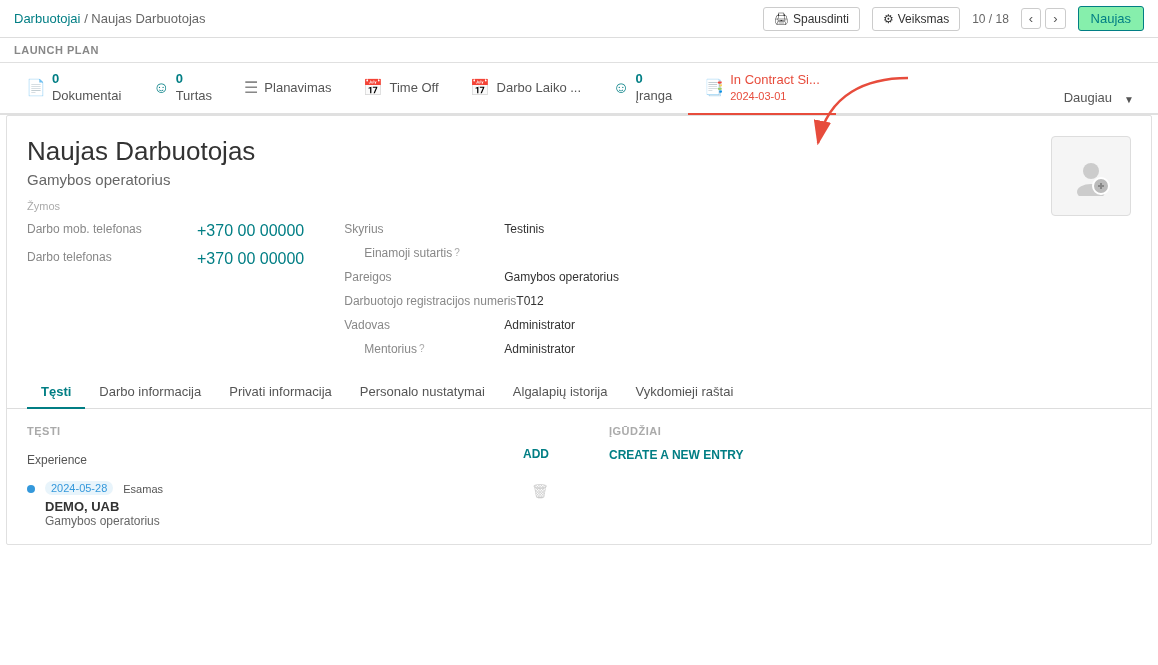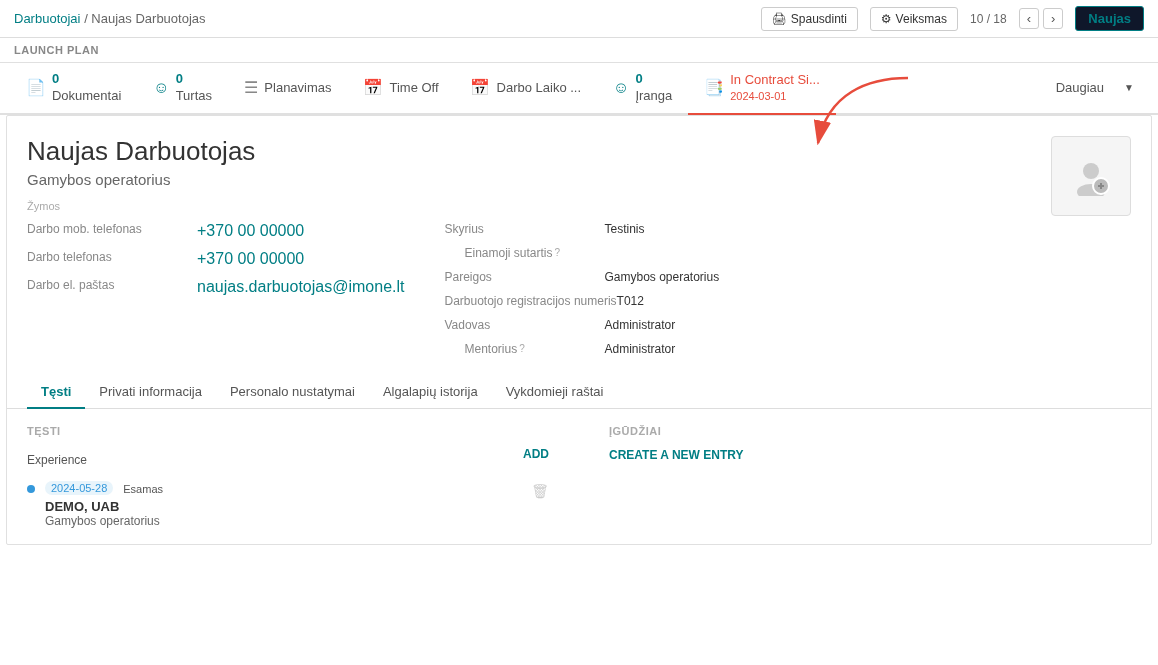--- a/index.html
+++ b/index.html
@@ -19,22 +19,22 @@
       border-radius: 3px; cursor: pointer; font-size: 12px; color: #333;
       display: flex; align-items: center; gap: 4px;
     }
     .nav-counter { font-size: 12px; color: #666; }
     .nav-arrows { display: flex; gap: 4px; }
     .nav-arrow {
       border: 1px solid #ccc; background: #fff; padding: 2px 7px;
       border-radius: 3px; cursor: pointer; font-size: 13px; color: #555;
     }
     .btn-new {
-      border: 1px solid #017e84; background: #0f172a; color: #017e84;
-      padding: 4px 12px; border-radius: 3px; cursor: pointer; font-size: 13px; font-weight: bold;
+      border: 1px solid #017e84; background: #86efac; color: #017e84;
+      padding: 4px 12px; border-radius: 3px; cursor: pointer; font-size: 13px; font-weight: normal;
     }
 
     
     .launch-bar {
       padding: 6px 14px; border-bottom: 1px solid #e0e0e0;
       font-size: 11px; font-weight: bold; color: #888; letter-spacing: 0.5px;
     }
 
     
     .stat-tabs {
@@ -49,21 +49,21 @@
     }
     .stat-tab.active-contract { color: #e74c3c; }
     .stat-count { color: #017e84; font-weight: bold; font-size: 13px; }
     .stat-icon { font-size: 16px; color: #888; }
     .stat-icon-blue { color: #017e84; }
     .tab-label { font-size: 13px; }
     .contract-lines { display: flex; flex-direction: column; align-items: flex-start; line-height: 1.3; }
     .contract-name { color: #e74c3c; font-size: 13px; }
     .contract-date { color: #e74c3c; font-size: 11px; }
     .more-tab {
-      display: flex; align-items: center; gap: 20px;
+      display: flex; align-items: flex-end; gap: 12px;
       padding: 8px 14px; cursor: pointer; font-size: 13px; color: #555;
       margin-left: auto;
     }
 
     
     .main-content {
       display: flex; gap: 0; padding: 20px 20px 0 20px;
     }
     .employee-info { flex: 1; }
     .employee-name {
@@ -250,24 +250,20 @@
         <div class="fields-grid">
           <div class="fields-col">
             <div class="field-row">
               <span class="field-label">Darbo mob. telefonas</span>
               <span class="field-value">+370 00 00000</span>
             </div>
             <div class="field-row">
               <span class="field-label">Darbo telefonas</span>
               <span class="field-value">+370 00 00000</span>
             </div>
-            <div class="field-row">
-              <span class="field-label">Darbo el. paštas</span>
-              <span class="field-value">naujas.darbuotojas@imone.lt</span>
-            </div>
           </div>
 
           <div class="right-col">
             <div class="right-field-row">
               <span class="right-field-label">Skyrius</span>
               <span class="right-field-value">Testinis</span>
             </div>
             <div class="right-field-row">
               <span class="right-field-label-question">
                 <span>Einamoji sutartis</span>
@@ -304,20 +300,21 @@
           <ellipse cx="20" cy="36" rx="14" ry="8" fill="#ccc"></ellipse>
           <circle cx="30" cy="30" r="8" fill="#bbb" stroke="#fff" stroke-width="2"></circle>
           <line x1="27" y1="30" x2="33" y2="30" stroke="#888" stroke-width="2"></line>
           <line x1="30" y1="27" x2="30" y2="33" stroke="#888" stroke-width="2"></line>
         </svg>
       </div>
     </div>
 
     <div class="inner-tabs">
       <div class="inner-tab active">Tęsti</div>
+      <div class="inner-tab">Darbo informacija</div>
       <div class="inner-tab">Privati informacija</div>
       <div class="inner-tab">Personalo nustatymai</div>
       <div class="inner-tab">Algalapių istorija</div>
       <div class="inner-tab">Vykdomieji raštai</div>
     </div>
 
     <div class="tab-content">
       <div class="tab-section">
 
         <div class="section-col">

